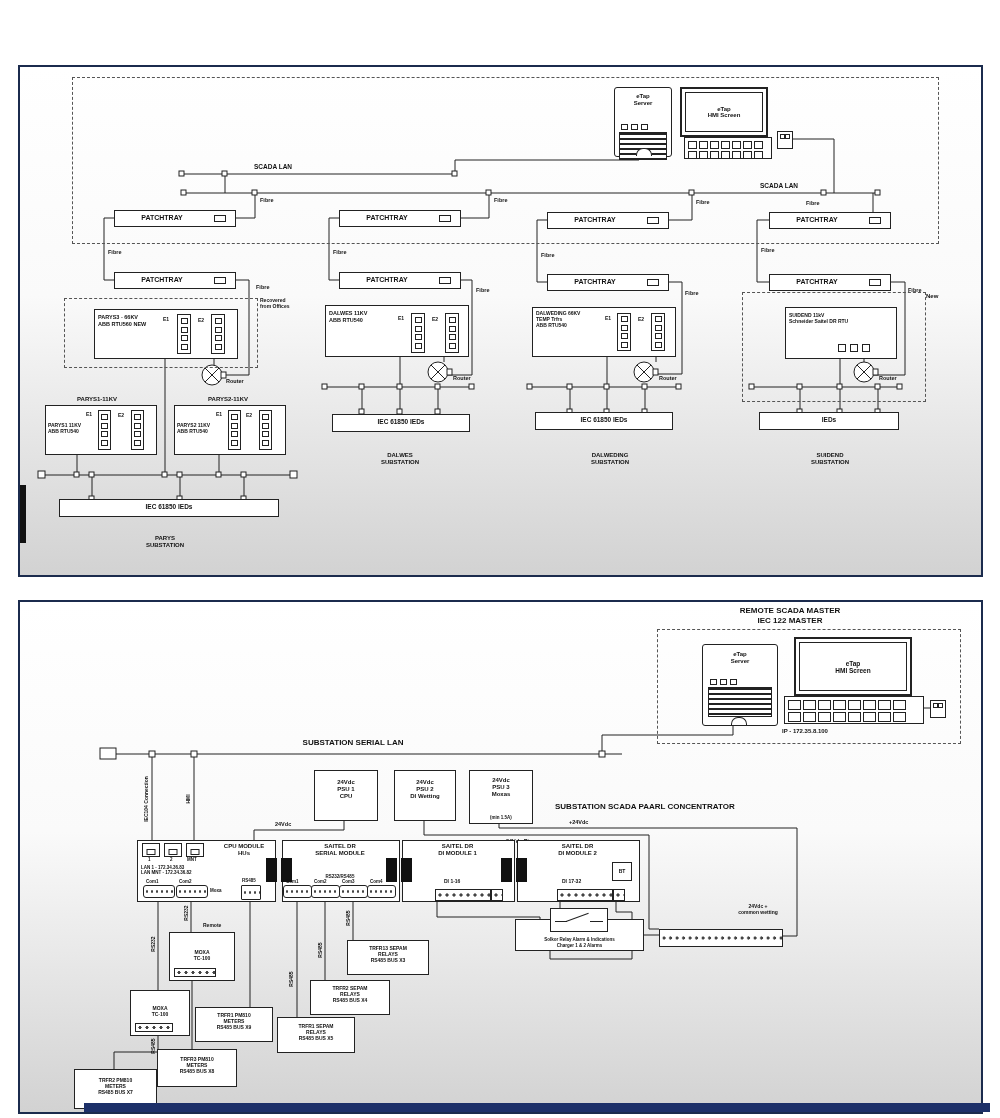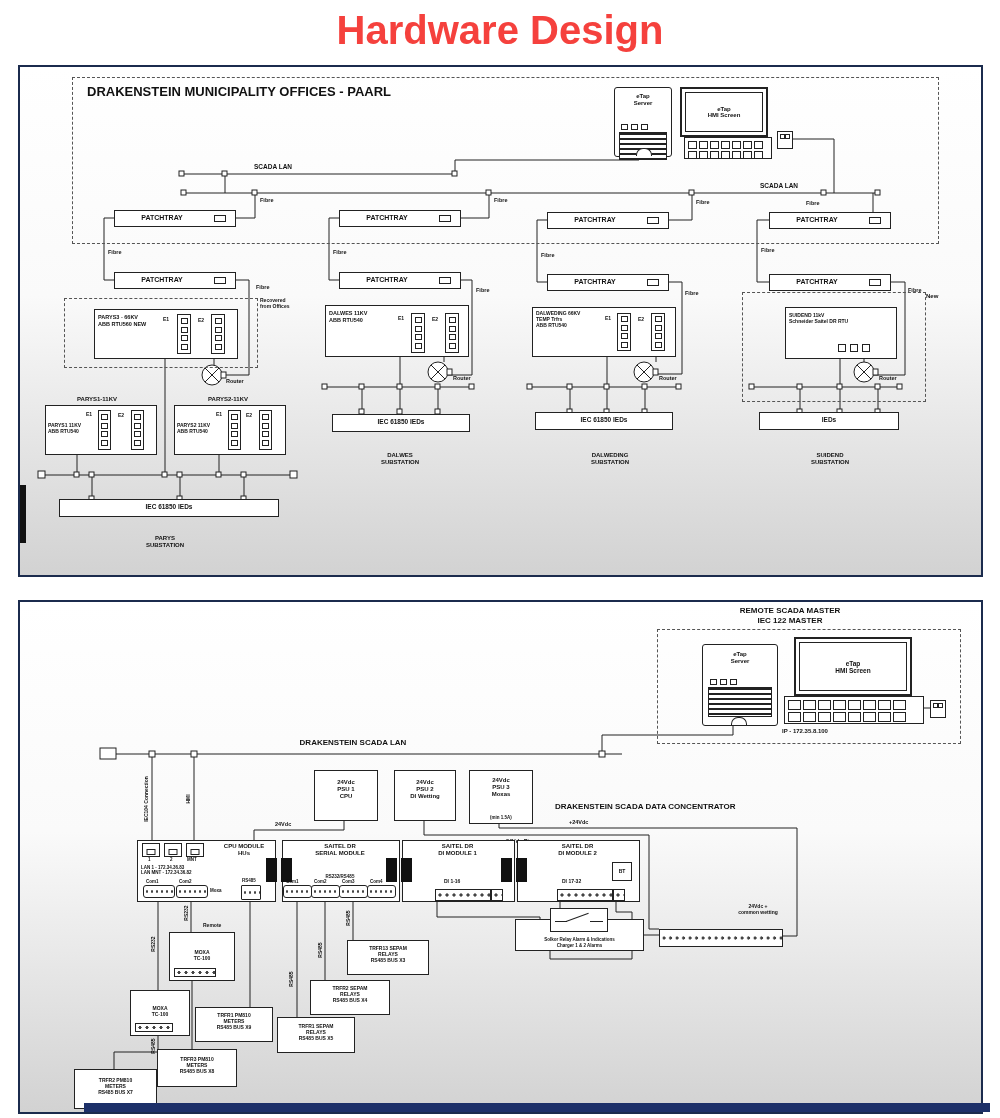--- a/index.html
+++ b/index.html
@@ -52,21 +52,20 @@
         background-size:7px 100%;}
   .blk{position:absolute;background:#111;}
   .navybar{position:absolute;background:#1d3069;}
   .artifact{position:absolute;background:#111;}
   .rl{position:absolute;background:#222;height:1px;}
 </style>
 </head>
 <body>
 
 <div class="page">
-  <div class="title lbl ctr" style="position:absolute;">Hardware Design</div>
 
   <div class="panel" id="panel1">
     <svg class="wires" width="957" height="504">
       <path fill="none" stroke="#222" stroke-width="1" d="M162,107 H435 M205,107 V126 M619,88 V93 M435,93 H619 M435,93 V107 M164,126 H858 M235,126 V151 H214 M469,126 V151 H437 M672,126 V153 H647 M853,126 V153 H838 M771,72 H814 M814,72 V126 M94,151 H84 V213 H94 M319,151 H309 V213 H319 M527,153 H517 V215 H527 M749,153 H737 V215 H749 M192,213 H229 V308 H202 M417,213 H452 V308 H428 M625,215 H662 V307 H634 M847,215 H885 V308 H854 M194,287 V298 M424,287 V295 M636,285 V295 M844,283 V295 M159,280 H145 V408 M392,280 H380 V320 M597,280 H587 V320 M820,283 V320 M305,320 H452 M342,320 V347 M380,320 V347 M418,320 V347 M510,320 H659 M550,320 V345 M587,320 V345 M625,320 V345 M732,320 H880 M780,320 V345 M820,320 V345 M858,320 V345 M22,408 H275 M90,378 H57 V408 M225,380 H199 V408 M72,408 V432 M160,408 V432 M224,408 V432"></path>
       <g fill="#fff" stroke="#222">
         <rect x="159" y="104" width="5" height="5"></rect>
           <rect x="432" y="104" width="5" height="5"></rect>
           <rect x="202" y="104" width="5" height="5"></rect>
         <rect x="161" y="123" width="5" height="5"></rect>
           <rect x="855" y="123" width="5" height="5"></rect>
@@ -124,21 +123,20 @@
           <line x1="631" y1="298" x2="617" y2="312"></line>
           <rect x="633" y="302" width="5" height="6"></rect>
         <circle cx="844" cy="305" r="10"></circle>
           <line x1="837" y1="298" x2="851" y2="312"></line>
           <line x1="851" y1="298" x2="837" y2="312"></line>
           <rect x="853" y="302" width="5" height="6"></rect>
       </g>
     </svg>
 
     <div class="dash" style="left:52px;top:10px;width:865px;height:165px;"></div>
-    <div class="lbl f13" style="left:67px;top:17px;">DRAKENSTEIN MUNICIPALITY OFFICES - PAARL</div>
 
     <div class="server" style="left:594px;top:20px;width:56px;height:68px;">
       <div class="lbl f6 ctr" style="left:0;right:0;top:5px;">eTap
 Server</div>
       <div class="srow" style="left:6px;top:36px;">
           <i></i>
           <i></i>
           <i></i>
         </div>
       <div class="hatch" style="left:4px;top:44px;width:46px;height:26px;"></div>
@@ -399,41 +397,41 @@
         <i style="width:11px;height:8px;"></i>
         <i style="width:11px;height:8px;"></i>
         <i style="width:11px;height:8px;"></i>
     </div>
     <div class="mouse" style="left:910px;top:98px;width:14px;height:16px;">
         <i style="left:2px;"></i>
         <i style="right:2px;"></i>
       </div>
     <div class="lbl f6" style="left:762px;top:126px;">IP - 172.35.8.100</div>
 
-    <div class="lbl f8 ctr" style="left:248px;top:136px;width:170px;">DRAKENSTEIN SCADA LAN</div>
+    <div class="lbl f8 ctr" style="left:248px;top:136px;width:170px;">SUBSTATION SERIAL LAN</div>
     <div class="vlbl" style="left:126px;top:197px;">IEC104 Connection</div>
     <div class="vlbl" style="left:168px;top:197px;">HMI</div>
 
     <div class="box" style="left:294px;top:168px;width:62px;height:49px;">
         <div class="lbl f6 ctr" style="left:0;right:0;top:8px;">24Vdc
 PSU 1
 CPU</div>
       </div>
     <div class="box" style="left:374px;top:168px;width:60px;height:49px;">
         <div class="lbl f6 ctr" style="left:0;right:0;top:8px;">24Vdc
 PSU 2
 DI Wetting</div>
       </div>
     <div class="box" style="left:449px;top:168px;width:62px;height:52px;">
       <div class="lbl f6 ctr" style="left:0;right:0;top:6px;">24Vdc
 PSU 3
 Moxas</div>
       <div class="lbl f4 ctr" style="left:0;right:0;bottom:3px;">(min 1.5A)</div>
     </div>
-    <div class="lbl f8" style="left:535px;top:200px;width:220px;">DRAKENSTEIN SCADA DATA CONCENTRATOR</div>
+    <div class="lbl f8" style="left:535px;top:200px;width:220px;">SUBSTATION SCADA PAARL CONCENTRATOR</div>
     <div class="lbl f55" style="left:255px;top:219px;">24Vdc</div>
     <div class="lbl f55" style="left:549px;top:217px;">+24Vdc</div>
     <div class="lbl f55" style="left:486px;top:236px;">24Vdc Rtn</div>
 
     <div class="box" style="left:117px;top:238px;width:137px;height:60px;"></div>
     <div class="box" style="left:262px;top:238px;width:116px;height:60px;"></div>
     <div class="box" style="left:382px;top:238px;width:111px;height:60px;"></div>
     <div class="box" style="left:497px;top:238px;width:121px;height:60px;"></div>
     <div class="blk" style="left:246px;top:256px;width:11px;height:24px;"></div>
     <div class="blk" style="left:261px;top:256px;width:11px;height:24px;"></div>

